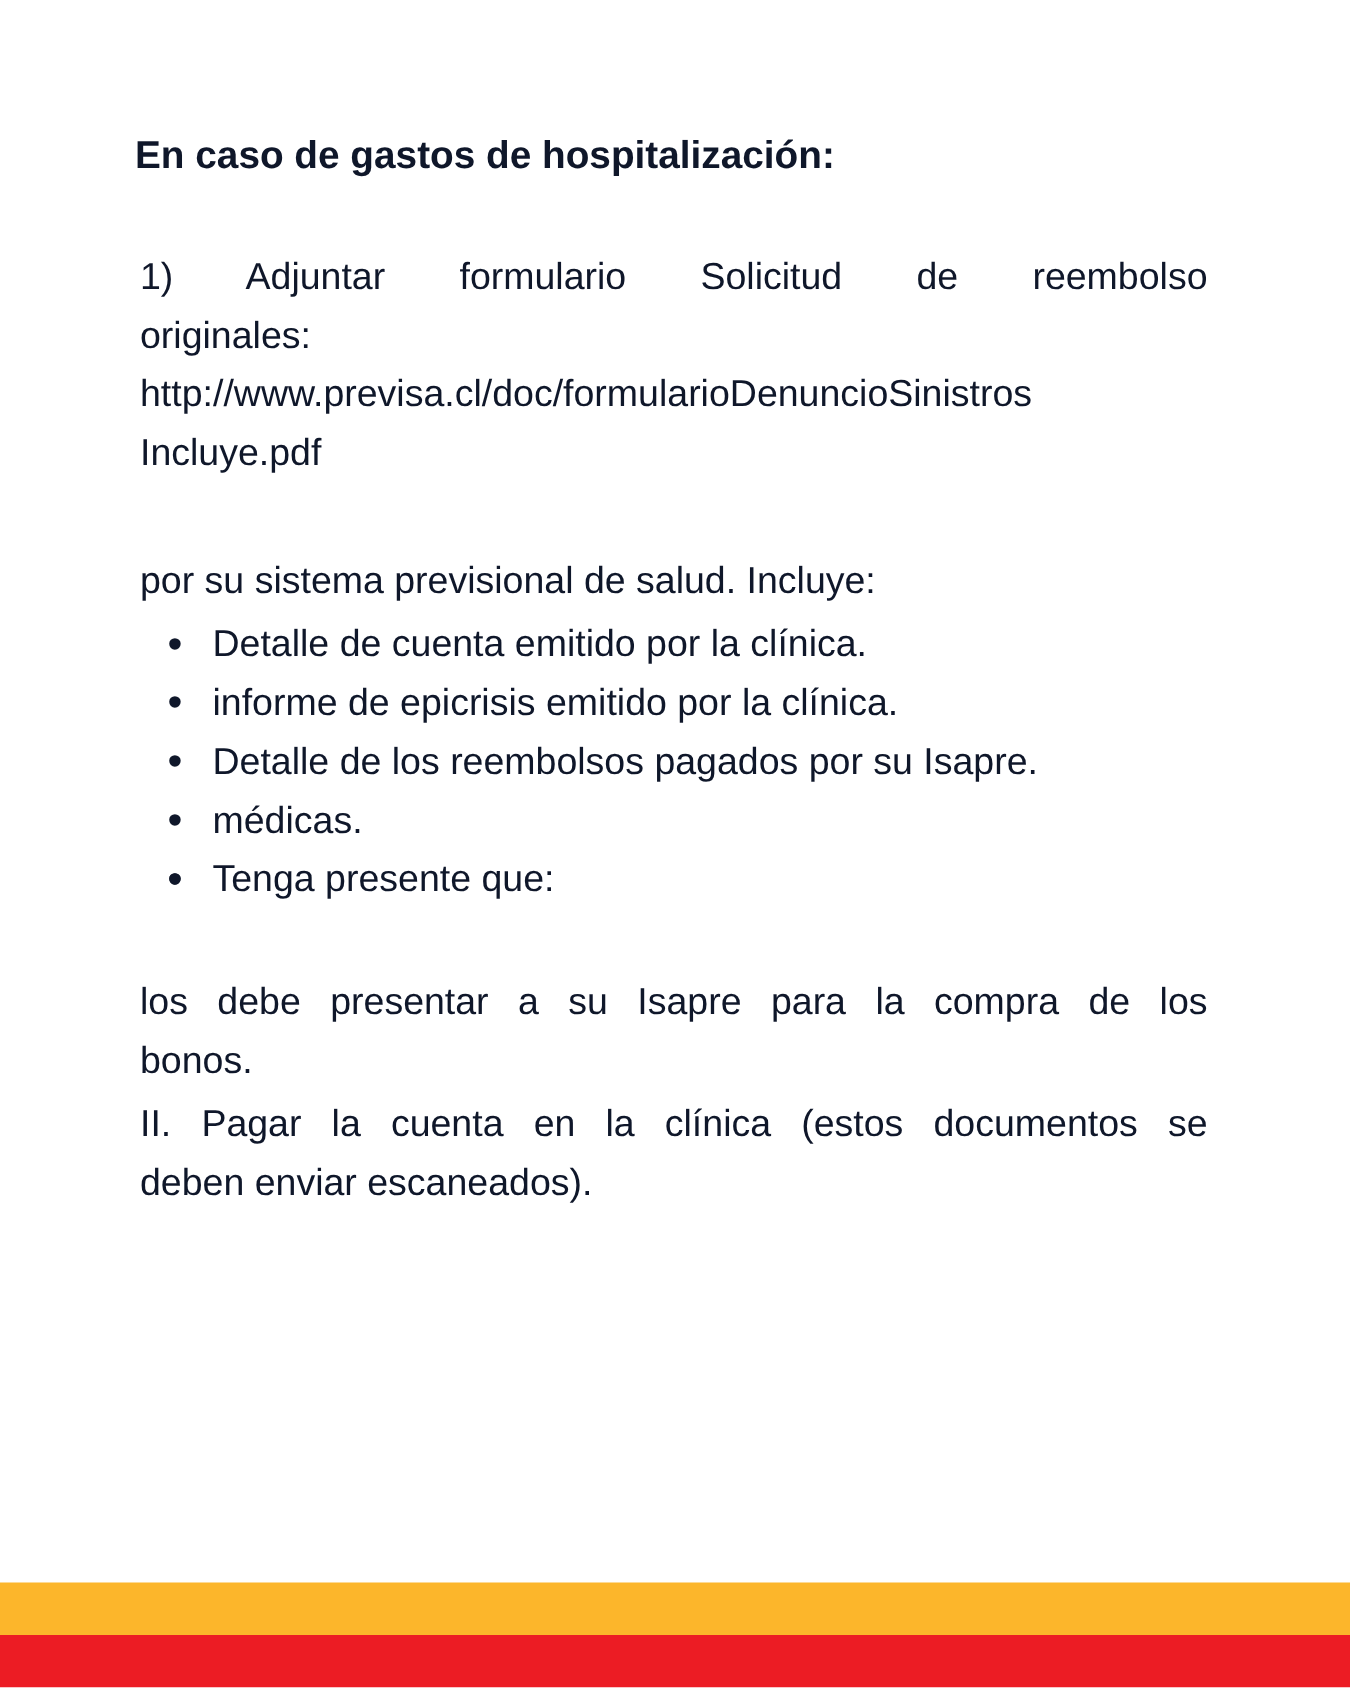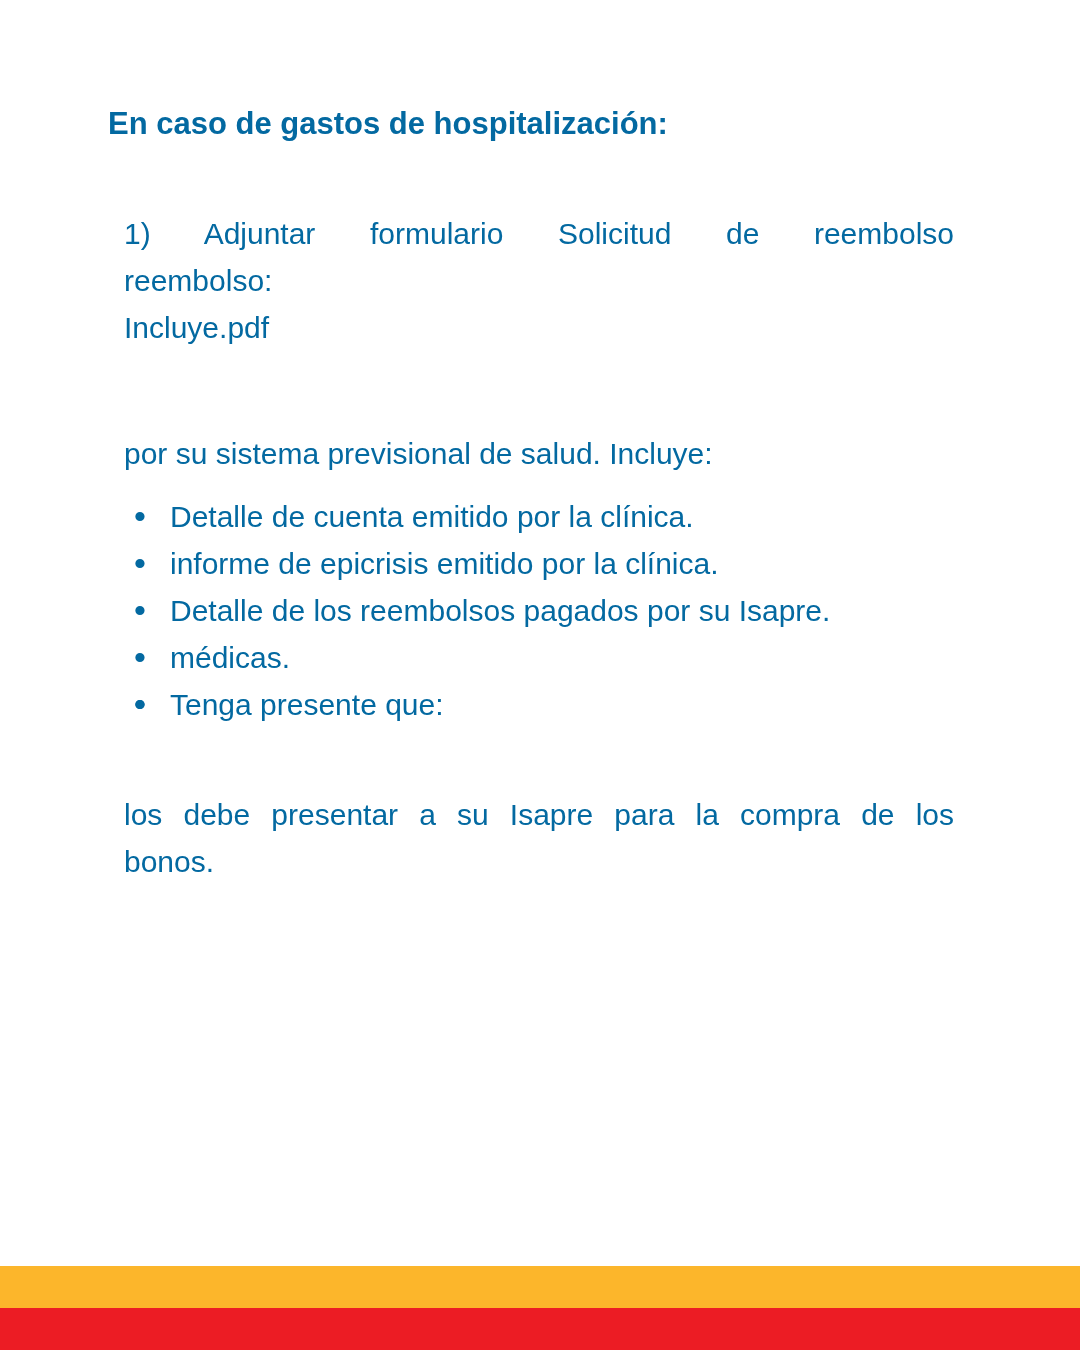--- a/index.html
+++ b/index.html
@@ -34,21 +34,21 @@
   .line.j { text-align-last: justify; }
   .heading {
     margin: 0;
     font-size: 31px;
     font-weight: 700;
     line-height: 47px;
     height: 47px;
     text-align: left;
   }
   .spacer { height: 47px; }
-  .para { margin: 16px; }
+  .para { margin: 4px; }
   ul.bullets {
     list-style: none;
     margin: 0;
     padding: 0;
   }
   ul.bullets li {
     position: relative;
     padding-left: 62px;
   }
   ul.bullets li .dot {
@@ -64,29 +64,30 @@
     width: 1080px;
   }
   .bar.yellow { bottom: 42px; height: 42px; background: #fcb62b; }
   .bar.red    { bottom: 0;    height: 42px; background: #ec1c24; }
 </style>
 </head>
 <body>
 
 <div class="page" style="background: rgb(255, 255, 255);">
 
-  <main class="content" style="color: #0369a1;">
+  <main class="content" style="color: #0f172a;">
 
     <h1 class="heading">En caso de gastos de hospitalización:</h1>
 
     <div class="spacer"></div>
 
     <section class="para">
       <div class="line j">1) Adjuntar formulario Solicitud de reembolso</div>
-      <div class="line">reembolso:</div>
+      <div class="line">originales:</div>
+      <div class="line">http://www.previsa.cl/doc/formularioDenuncioSinistros</div>
       <div class="line">Incluye.pdf</div>
     </section>
 
     <div class="spacer"></div>
 
     <section class="para">
       <div class="line">por su sistema previsional de salud. Incluye:</div>
     </section>
 
     <ul class="bullets">
@@ -115,19 +116,23 @@
       </li>
     </ul>
 
     <div class="spacer"></div>
 
     <section class="para">
       <div class="line j">los debe presentar a su Isapre para la compra de los</div>
       <div class="line">bonos.</div>
     </section>
 
+    <section class="para">
+      <div class="line j">II. Pagar la cuenta en la clínica (estos documentos se</div>
+      <div class="line">deben enviar escaneados).</div>
+    </section>
 
   </main>
 
   <div class="bar yellow" style="background: rgb(252, 182, 43);"></div>
   <div class="bar red" style="background: rgb(236, 28, 36);"></div>
 
 </div>
 
 </body></html>

